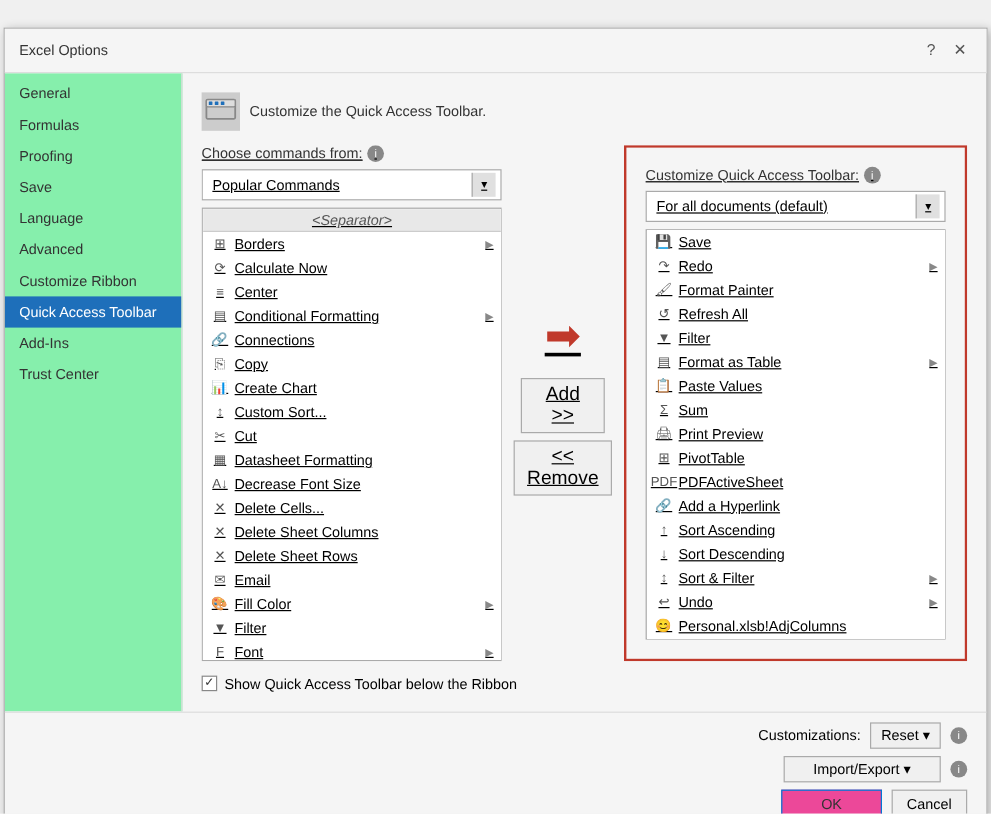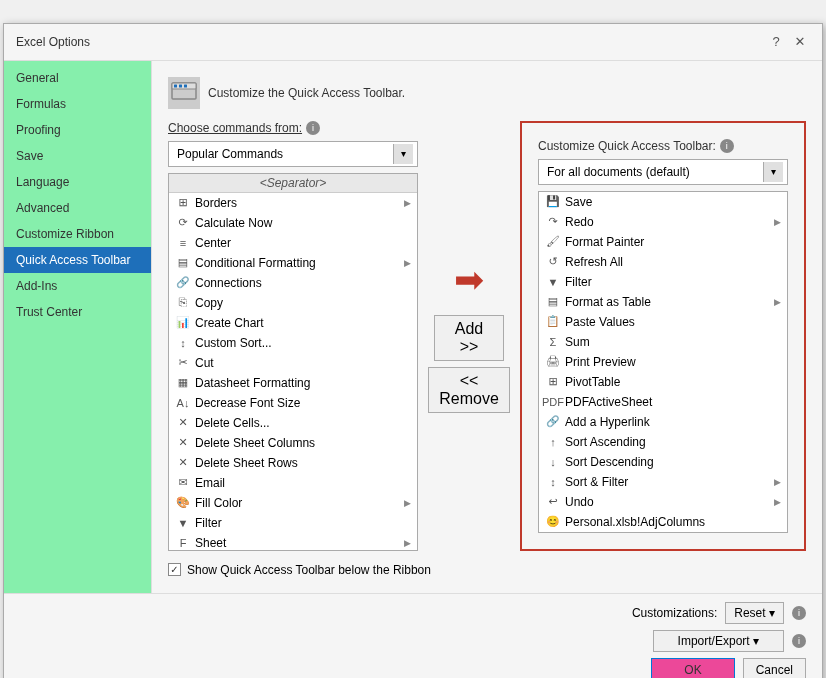--- a/index.html
+++ b/index.html
@@ -9,21 +9,21 @@
     .title-bar-left { font-size: 12px; color: #333; font-weight: normal; }
     .title-bar-right { display: flex; gap: 4px; }
     .title-btn { width: 20px; height: 20px; background: none; border: none; cursor: pointer; font-size: 13px; color: #555; display: flex; align-items: center; justify-content: center; }
     .dialog-body { display: flex; flex: 1; overflow: hidden; }
     .sidebar { width: 148px; background: #86efac; border-right: 1px solid #ddd; padding: 4px 0; }
     .sidebar-item { padding: 6px 12px; cursor: pointer; color: #333; }
     .sidebar-item.active { background: #1e6fba; color: white; }
     .main-content { flex: 1; padding: 16px; display: flex; flex-direction: column; gap: 8px; }
     .main-header { font-size: 14px; color: #333; margin-bottom: 4px; display: flex; align-items: center; gap: 8px; }
     .main-header-icon { width: 32px; height: 32px; background: #ccc; display: flex; align-items: center; justify-content: center; }
-    .section-row { display: flex; gap: 16px; flex: 1; overflow: hidden; }
+    .section-row { display: flex; gap: 16px; flex: 1; overflow: hidden; text-decoration: underline; }
     .left-panel { flex: 1; display: flex; flex-direction: column; gap: 6px; }
     .right-panel { flex: 1; display: flex; flex-direction: column; gap: 6px; border: 2px solid #c0392b; border-radius: 0; padding: 16px; }
     .label-row { display: flex; align-items: center; gap: 4px; font-size: 12px; color: #333; }
     .label-underline { text-decoration: underline; }
     .info-icon { width: 14px; height: 14px; border-radius: 50%; background: #888; color: white; font-size: 9px; display: flex; align-items: center; justify-content: center; cursor: pointer; }
     .dropdown { display: flex; align-items: center; border: 1px solid #aaa; background: white; padding: 2px 4px; cursor: pointer; }
     .dropdown-text { flex: 1; padding: 2px 4px; }
     .dropdown-arrow { width: 20px; height: 20px; background: #e0e0e0; display: flex; align-items: center; justify-content: center; border-left: 1px solid #aaa; font-size: 10px; }
     .list-box { flex: 1; border: 1px solid #aaa; background: white; overflow-y: auto; min-height: 0; }
     .list-item { padding: 2px 6px; cursor: pointer; display: flex; align-items: center; gap: 4px; white-space: nowrap; }
@@ -174,21 +174,21 @@
                 <span class="list-item-icon small-icon">🎨</span>
                 <span class="list-item-label">Fill Color</span>
                 <span class="list-item-arrow">▶</span>
               </div>
               <div class="list-item">
                 <span class="list-item-icon small-icon">▼</span>
                 <span class="list-item-label">Filter</span>
               </div>
               <div class="list-item">
                 <span class="list-item-icon small-icon">F</span>
-                <span class="list-item-label">Sheet</span>
+                <span class="list-item-label">Font</span>
                 <span class="list-item-arrow">▶</span>
               </div>
             </div>
         </div>
 
         <div class="middle-buttons">
           <div style="font-size:36px; color:#c0392b; margin-bottom:8px;">➡</div>
           <button class="mid-btn">Add &gt;&gt;</button>
           <button class="mid-btn">&lt;&lt; Remove</button>
         </div>

